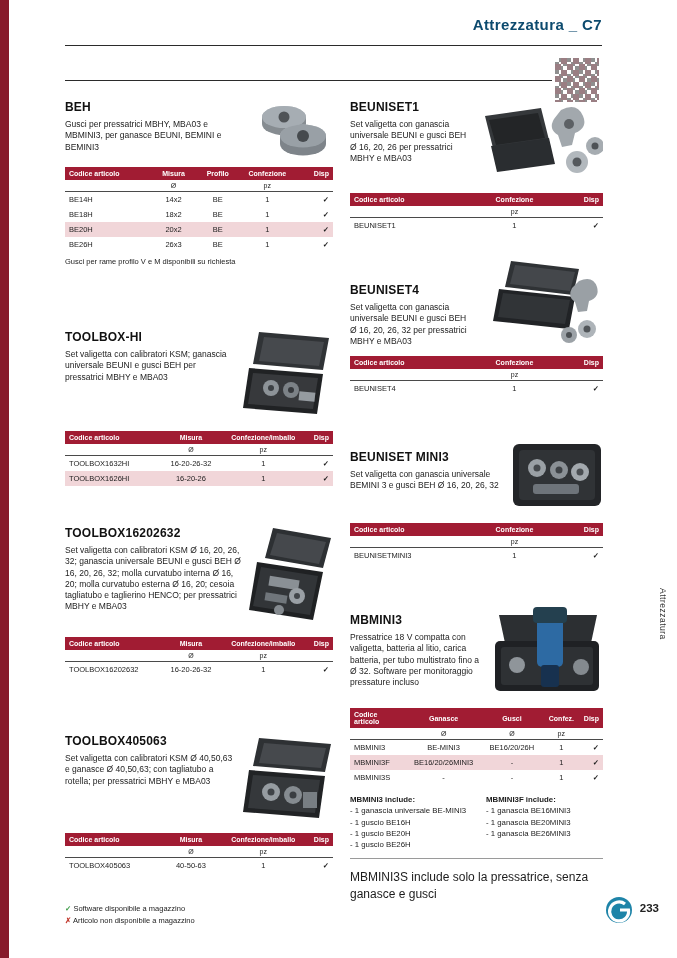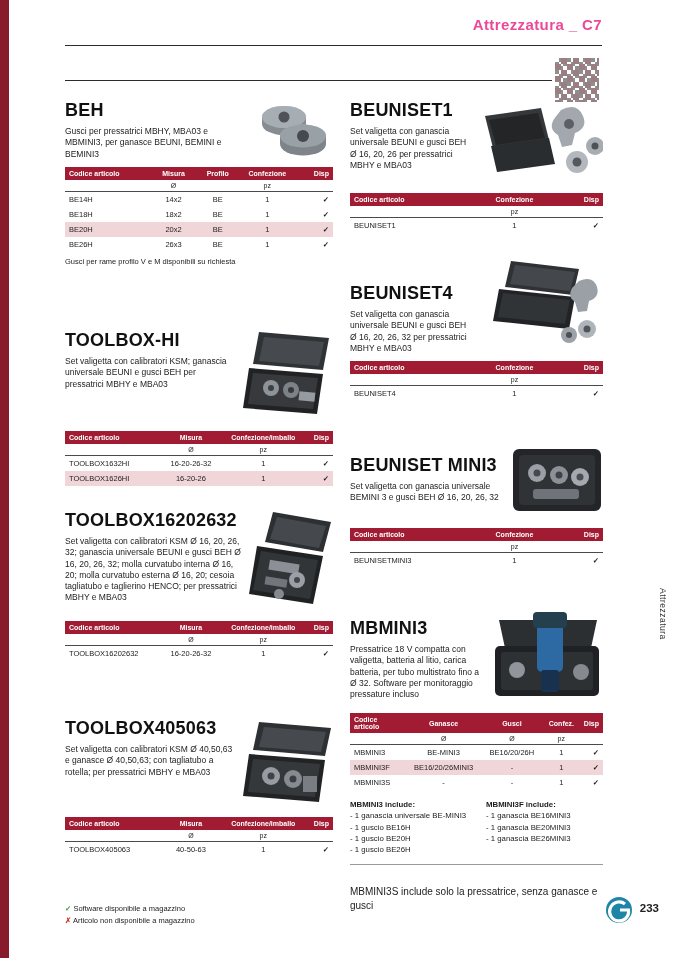--- a/index.html
+++ b/index.html
@@ -2,62 +2,62 @@
 <html><head>
 <meta charset="utf-8">
 <style>
   * { margin:0; padding:0; box-sizing:border-box; }
   html,body { width:677px; height:958px; }
   body { font-family:"Liberation Sans", sans-serif; color:#1c1c1c; background:#fff; }
   .page { position:relative; width:677px; height:958px; background:#fff; overflow:hidden; }
 
   .edge-strip { position:absolute; left:0; top:0; width:9px; height:958px; background:#871A2B; }
 
-  .hdr-title { position:absolute; top:16px; right:75px; font-size:15px; font-weight:bold; color:#ec4899; letter-spacing:.4px; }
+  .hdr-title { position:absolute; top:16px; right:75px; font-size:15px; font-weight:bold; color:#0c4a6e; letter-spacing:.4px; }
   .rule1 { position:absolute; top:45px; left:65px; right:75px; border-top:1.6px solid #2b2b2b; }
   .rule2 { position:absolute; top:80px; left:65px; right:75px; border-top:1px solid #2b2b2b; }
   .qr { position:absolute; top:55px; right:75px; width:50px; height:50px; background:#fff; padding:3px; }
   .qr-inner { width:44px; height:44px;
     background:
       repeating-conic-gradient(#9a7e83 0 25%, transparent 0 50%) 0 0/12px 12px,
       repeating-conic-gradient(#8f8f8f 0 25%, transparent 0 50%) 4px 4px/8px 8px,
       #fff; }
 
   .content { position:absolute; left:65px; top:100px; display:flex; gap:17px; }
   .col-l { width:268px; }
   .col-r { width:253px; }
 
   .prod { display:block; }
   .phead { display:flex; gap:8px; align-items:flex-start; }
   .ptext { flex:1; min-width:0; }
   .pt24 { padding-top:24px; } .pt12 { padding-top:12px; } .pt8 { padding-top:8px; }
-  .ptitle { font-size:18px; font-weight:bold; color:#111; letter-spacing:.2px; margin-bottom:5px; }
+  .ptitle { font-size:12px; font-weight:bold; color:#111; letter-spacing:.2px; margin-bottom:5px; }
   .pdesc { font-size:8.5px; line-height:1.33; color:#1c1c1c; }
   .pimg { flex:0 0 auto; }
   .pnote { font-size:7.5px; margin-top:5px; color:#1c1c1c; }
 
   .ptable { width:100%; border-collapse:collapse; table-layout:fixed; margin-top:7px; }
   .ptable th { background:#A11C33; color:#fff; font-size:7px; font-weight:bold; padding:3px 4px; text-align:center; }
   .ptable th:first-child { text-align:left; }
   .ptable th:last-child { text-align:right; }
   .ptable td { font-size:7.5px; padding:3px 4px; text-align:center; color:#1c1c1c; }
   .ptable td:first-child { text-align:left; }
   .ptable td:last-child { text-align:right; }
   .ptable tr.sub td { font-size:7px; padding:2px 4px; border-bottom:1px solid #4a4a4a; }
   .ptable tr.alt { background:#F1D6D9; }
   .ck { color:#3C9B47; font-weight:bold; }
   .cx { color:#C23B2F; font-weight:bold; }
 
-  .mb64 { margin-bottom:64px; } .mb28 { margin-bottom:24px; } .mb80 { margin-bottom:57px; }
+  .mb64 { margin-bottom:64px; } .mb28 { margin-bottom:40px; } .mb80 { margin-bottom:57px; }
   .mb26 { margin-bottom:26px; } .mb42 { margin-bottom:42px; }
 
   .inc { display:flex; gap:19px; margin-top:9px; font-size:7.8px; line-height:1.45; }
   .inc-col { flex:1; }
   .inc-title { font-weight:bold; }
-  .inc-note { margin-top:8px; padding-top:20px; border-top:1px solid #9a9a9a; font-size:10px; line-height:1.4; }
+  .inc-note { margin-top:8px; padding-top:10px; border-top:1px solid #9a9a9a; font-size:12px; line-height:1.4; }
 
   .legend { position:absolute; left:65px; top:903px; font-size:7.5px; line-height:1.65; }
   .logo { position:absolute; right:44px; top:896px; }
   .pageno { position:absolute; right:18px; top:902px; font-size:11.5px; font-weight:bold; color:#222; }
 
   .side-tab { position:absolute; right:9px; top:588px; writing-mode:vertical-rl; font-size:8.5px; color:#333; letter-spacing:.5px; }
 </style>
 </head>
 <body>
 

